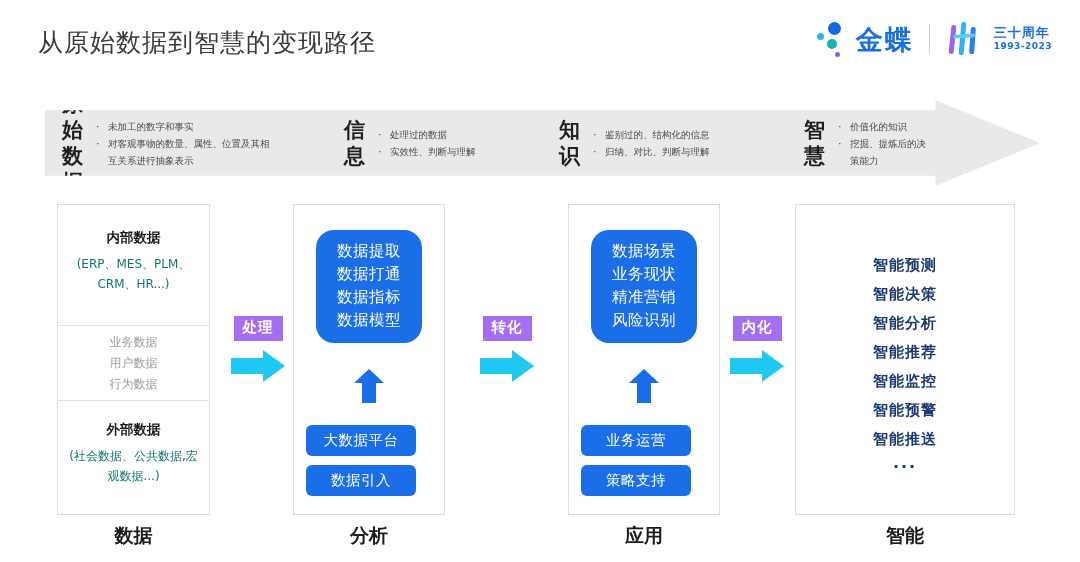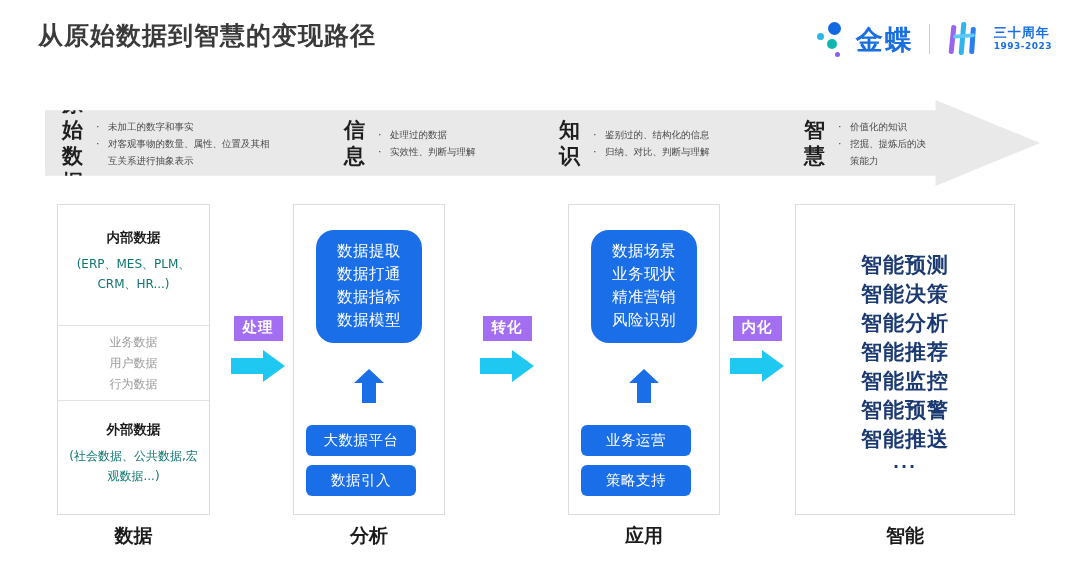--- a/index.html
+++ b/index.html
@@ -14,23 +14,23 @@
     position: relative;
     overflow: hidden;
     font-family: "DejaVu Sans", "Liberation Sans", sans-serif;
     color: #2b2b2b;
   }
 
   
   .page-title {
     position: absolute;
     left: 38px;
-    top: 19px;
+    top: 26px;
     font-size: 25px;
-    font-weight: bold;
+    font-weight: normal;
     letter-spacing: 1px;
     color: #3a3a3a;
     white-space: nowrap;
   }
 
   .brand {
     position: absolute;
     right: 28px;
     top: 18px;
     height: 42px;
@@ -271,21 +271,21 @@
     justify-content: center;
     letter-spacing: 0.5px;
   }
 
   
   .c4-list {
     padding-top: 46px;
     text-align: center;
   }
   .c4-list div {
-    font-size: 21px;
+    font-size: 15px;
     font-weight: bold;
     color: #1b3a72;
     line-height: 29px;
     letter-spacing: 1px;
   }
   .c4-list .ellip {
     font-size: 16px;
     letter-spacing: 2px;
     line-height: 26px;
   }

